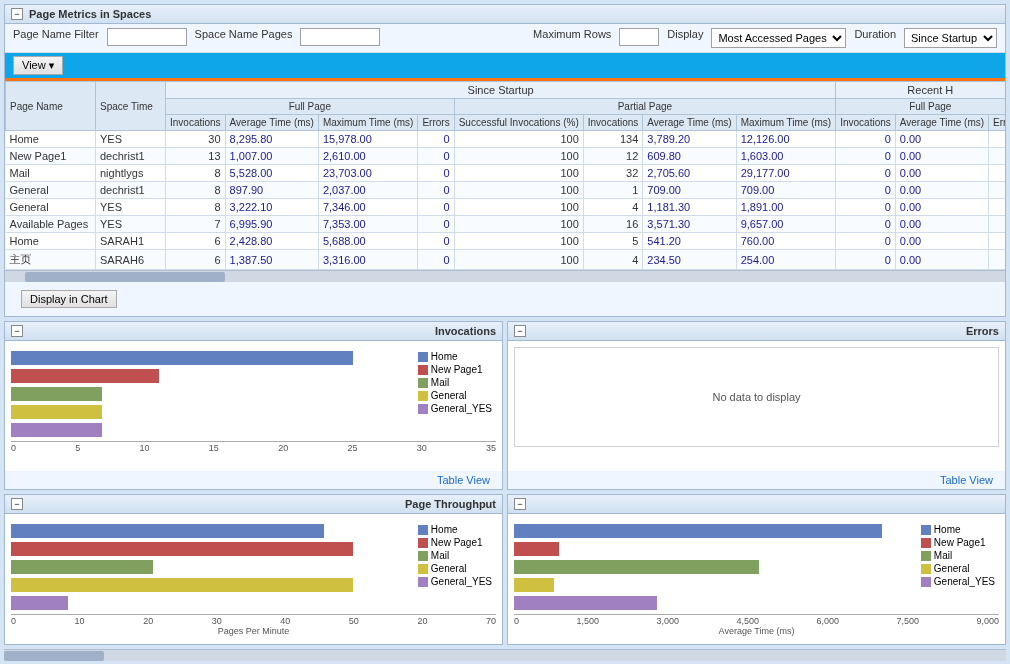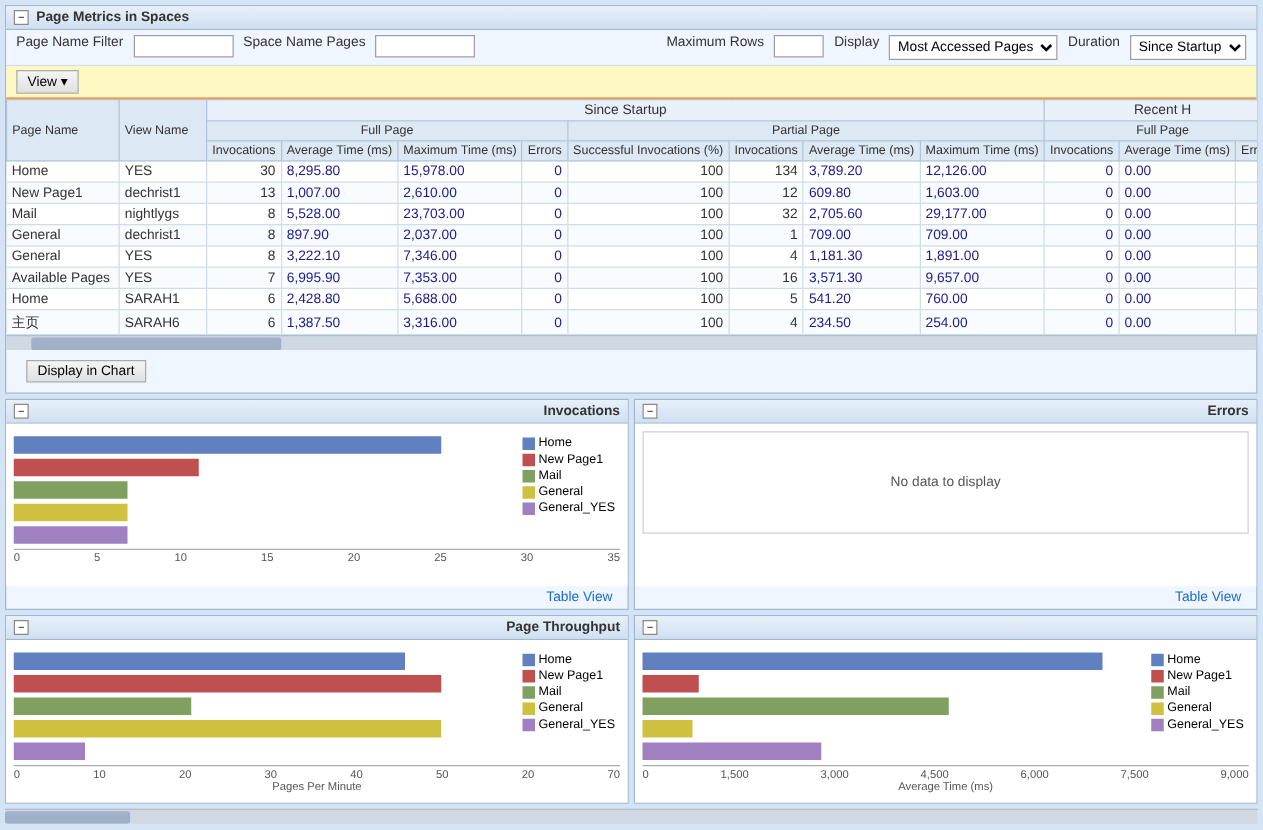--- a/index.html
+++ b/index.html
@@ -75,22 +75,22 @@
       height: 20px;
       font-size: 11px;
       background: white;
       padding: 1px 2px;
     }
     
     .spacer { flex: 1; }
     
     .view-bar {
       padding: 3px 8px;
-      background: #fef9c3;
-      border-bottom: 1px solid #f97316;
+      background: #0ea5e9;
+      border-bottom: 3px solid #f97316;
     }
     
     .view-btn {
       background: linear-gradient(to bottom, #f5f5f5, #e0e0e0);
       border: 1px solid #aaa;
       padding: 2px 8px;
       font-size: 11px;
       cursor: pointer;
       display: inline-flex;
       align-items: center;
@@ -218,21 +218,21 @@
     }
     
     .bar-area {
       flex: 1;
     }
     
     .no-data {
       display: flex;
       align-items: center;
       justify-content: center;
-      height: 82px;
+      height: 100px;
       font-size: 11px;
       color: #555;
       border: 1px solid #d0d0d0;
       background: white;
     }
     
     .table-view-link {
       text-align: right;
       padding: 3px 6px;
       font-size: 11px;
@@ -298,21 +298,21 @@
 
     <div class="view-bar">
       <button class="view-btn">View ▾</button>
     </div>
 
     <div class="table-container">
       <table>
         <thead>
           <tr class="header-group">
             <th rowspan="3" class="left" style="min-width:90px;">Page Name</th>
-            <th rowspan="3" class="left" style="min-width:70px;">View Name</th>
+            <th rowspan="3" class="left" style="min-width:70px;">Space Time</th>
             <th colspan="8" class="since-startup-header">Since Startup</th>
             <th colspan="3" class="recent-header">Recent H</th>
           </tr>
           <tr class="header-group">
             <th colspan="4">Full Page</th>
             <th colspan="4">Partial Page</th>
             <th colspan="3">Full Page</th>
           </tr>
           <tr class="header-group">
             <th>Invocations</th>

